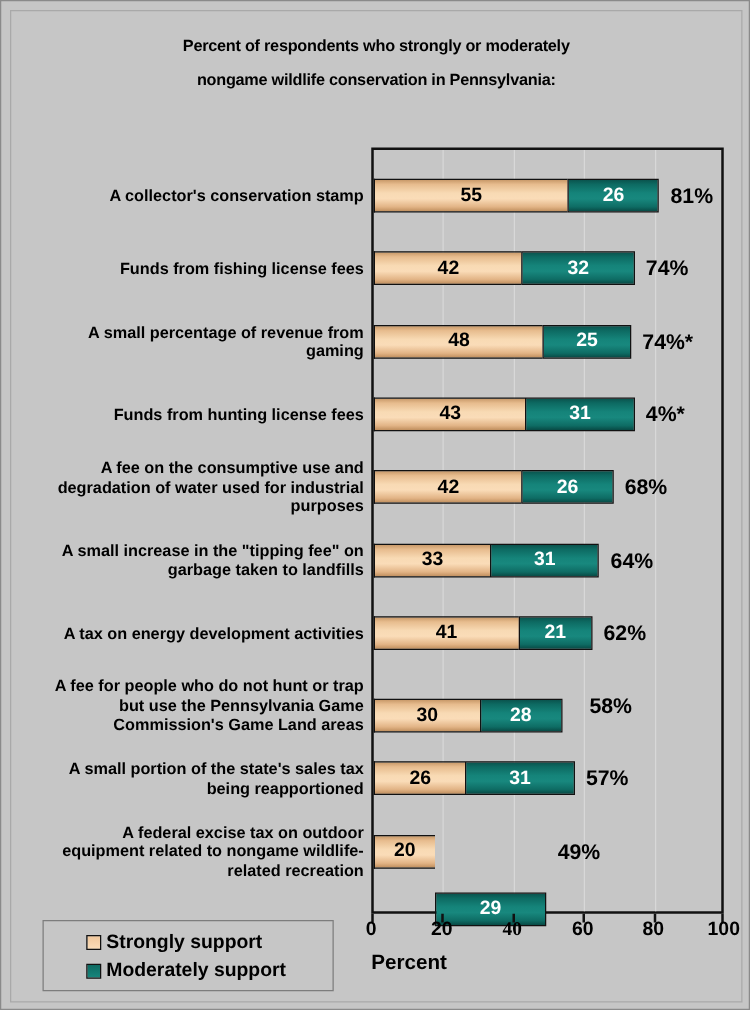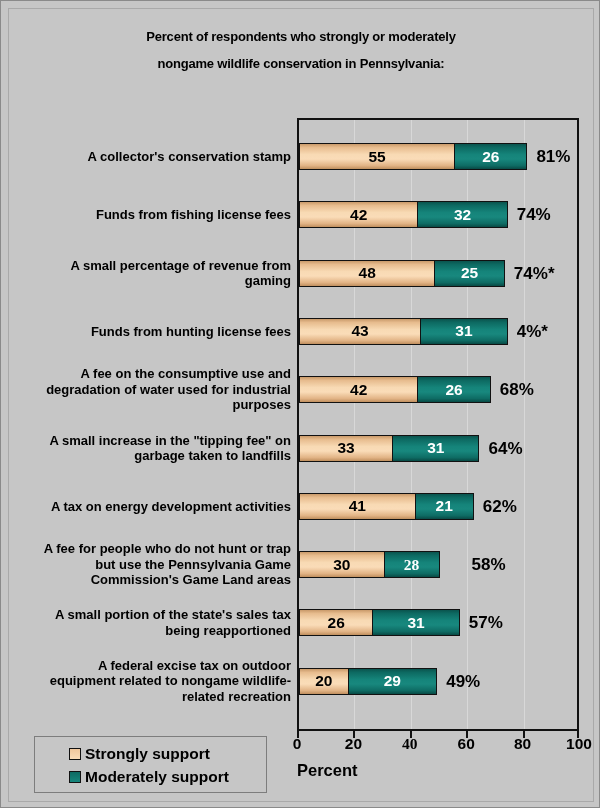--- a/index.html
+++ b/index.html
@@ -284,23 +284,23 @@
           <div class="seg seg-moderate" style="width: 59.22px;">21</div>
         </div>
         <div class="total-label" style="left: 481.84px;">62%</div>
       </div>
       <div class="row" style="top: 550.1px;">
         <div class="row-label" style="top: -9.75px;">
           <div>A fee for people who do not hunt or trap</div>
           <div>but use the Pennsylvania Game</div>
           <div>Commission's Game Land areas</div>
         </div>
-        <div class="bar-wrap" style="width: 163.56px;">
+        <div class="bar-wrap" style="width: 163.56px; margin-top: 8px;">
           <div class="seg seg-strong" style="width: 84.6px;">30</div>
-          <div class="seg seg-moderate" style="width: 56px; font-family: Liberation Serif, serif;">28</div>
+          <div class="seg seg-moderate" style="width: 66px;">28</div>
         </div>
         <div class="total-label" style="left: 470.56px;">58%</div>
       </div>
       <div class="row" style="top: 608.4px;">
         <div class="row-label" style="top: -2px;">
           <div>A small portion of the state's sales tax</div>
           <div>being reapportioned</div>
         </div>
         <div class="bar-wrap" style="width: 160.74px;">
           <div class="seg seg-strong" style="width: 73.32px;">26</div>
@@ -309,21 +309,21 @@
         <div class="total-label" style="left: 467.74px;">57%</div>
       </div>
       <div class="row" style="top: 666.7px;">
         <div class="row-label" style="top: -9.75px;">
           <div>A federal excise tax on outdoor</div>
           <div>equipment related to nongame wildlife-</div>
           <div>related recreation</div>
         </div>
         <div class="bar-wrap" style="width: 138.18px;">
           <div class="seg seg-strong" style="width: 56.4px;">20</div>
-          <div class="seg seg-moderate" style="width: 104px;">29</div>
+          <div class="seg seg-moderate" style="width: 104px; margin-top: 46px;">29</div>
         </div>
         <div class="total-label" style="left: 445.18px;">49%</div>
       </div>
     </div>
 
   <div id="x-axis">
       <div class="tick" style="left: 0px;"></div>
       <div class="tick" style="left: 56.4px;"></div>
       <div class="tick" style="left: 112.8px;"></div>
       <div class="tick" style="left: 169.2px;"></div>

